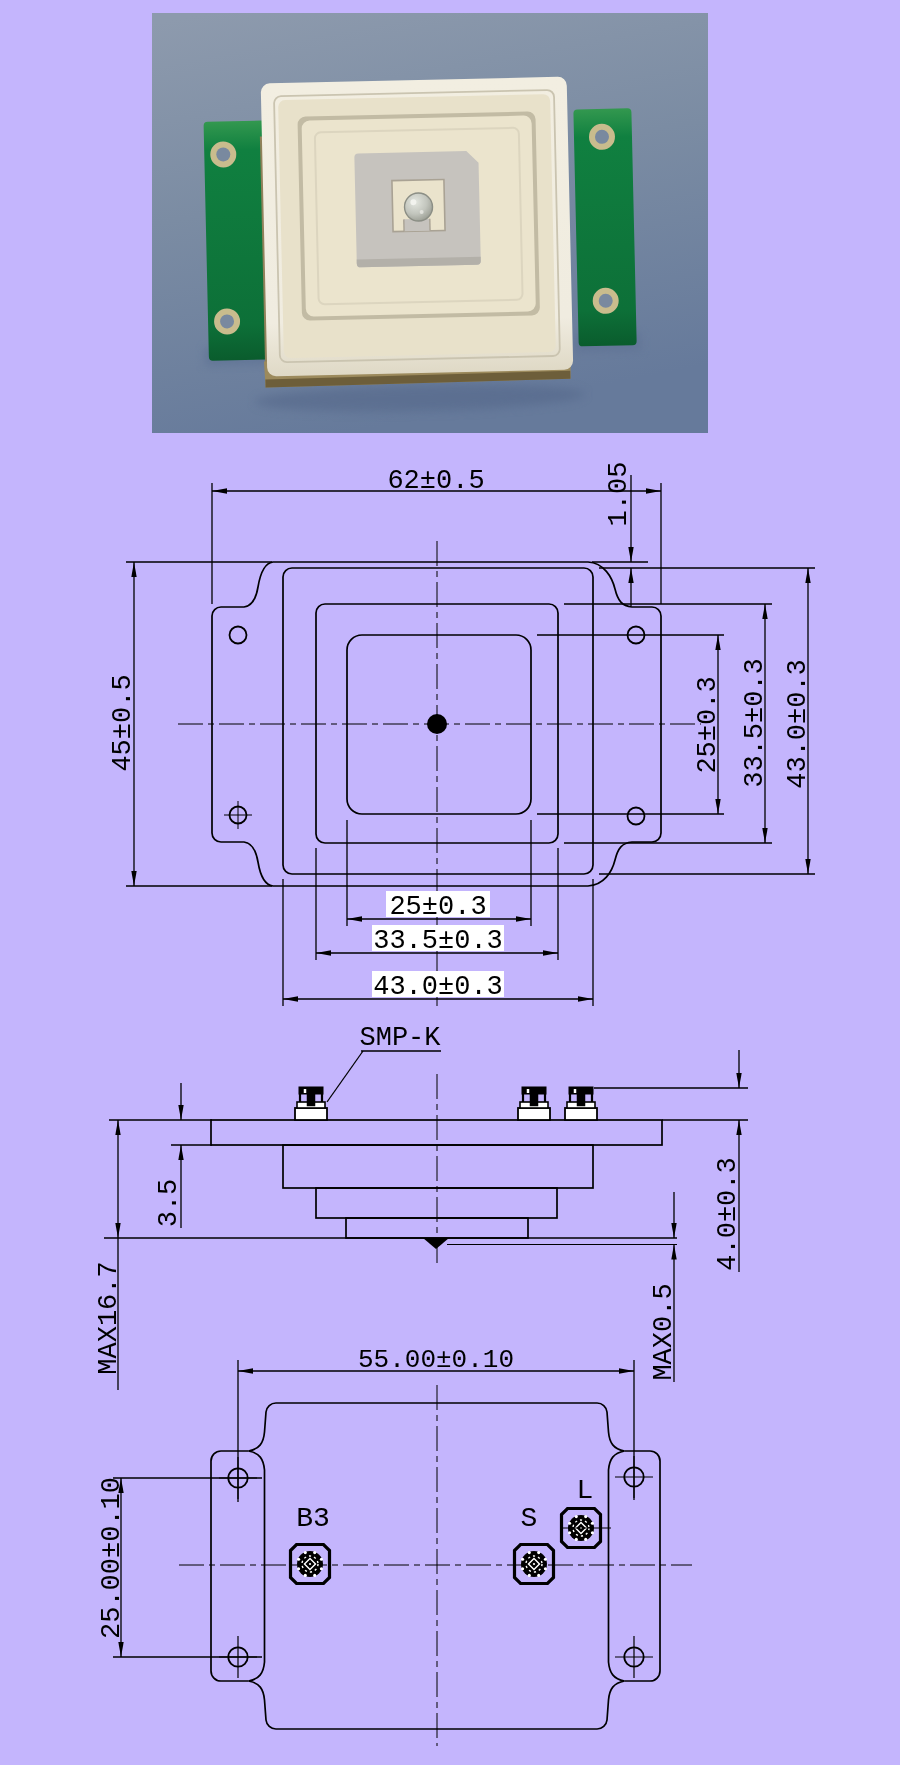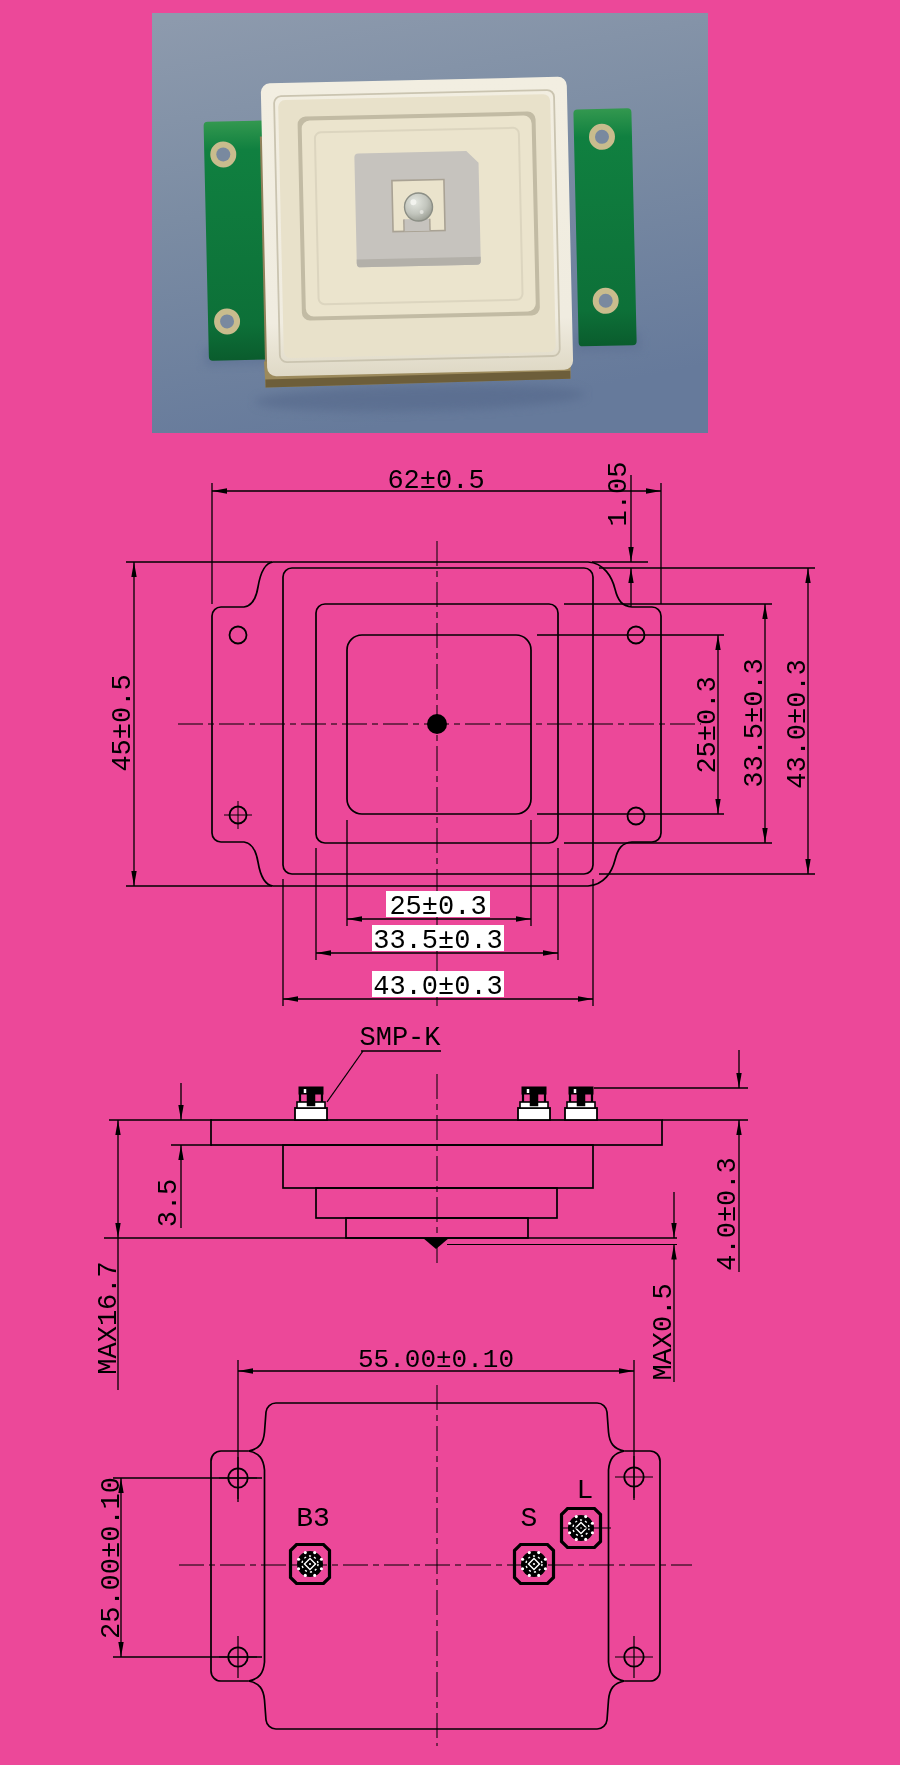--- a/index.html
+++ b/index.html
@@ -1,16 +1,16 @@
 <!DOCTYPE html>
 <html><head>
 <meta charset="utf-8">
 <style>
 html,body{margin:0;padding:0;background:#fff;}
-#page{position:relative;width:900px;height:1765px;background:#ec4899;overflow:hidden;}
+#page{position:relative;width:900px;height:1765px;background:#c4b5fd;overflow:hidden;}
 svg text{font-family:"Liberation Mono",monospace;fill:#000;stroke:none;}
 </style>
 </head>
 <body>
 <div id="page">
 <svg width="900" height="1765" viewBox="0 0 900 1765">
 
 <g>
 <defs>
 <linearGradient id="bgg" x1="0.1" y1="0" x2="0.35" y2="1">

